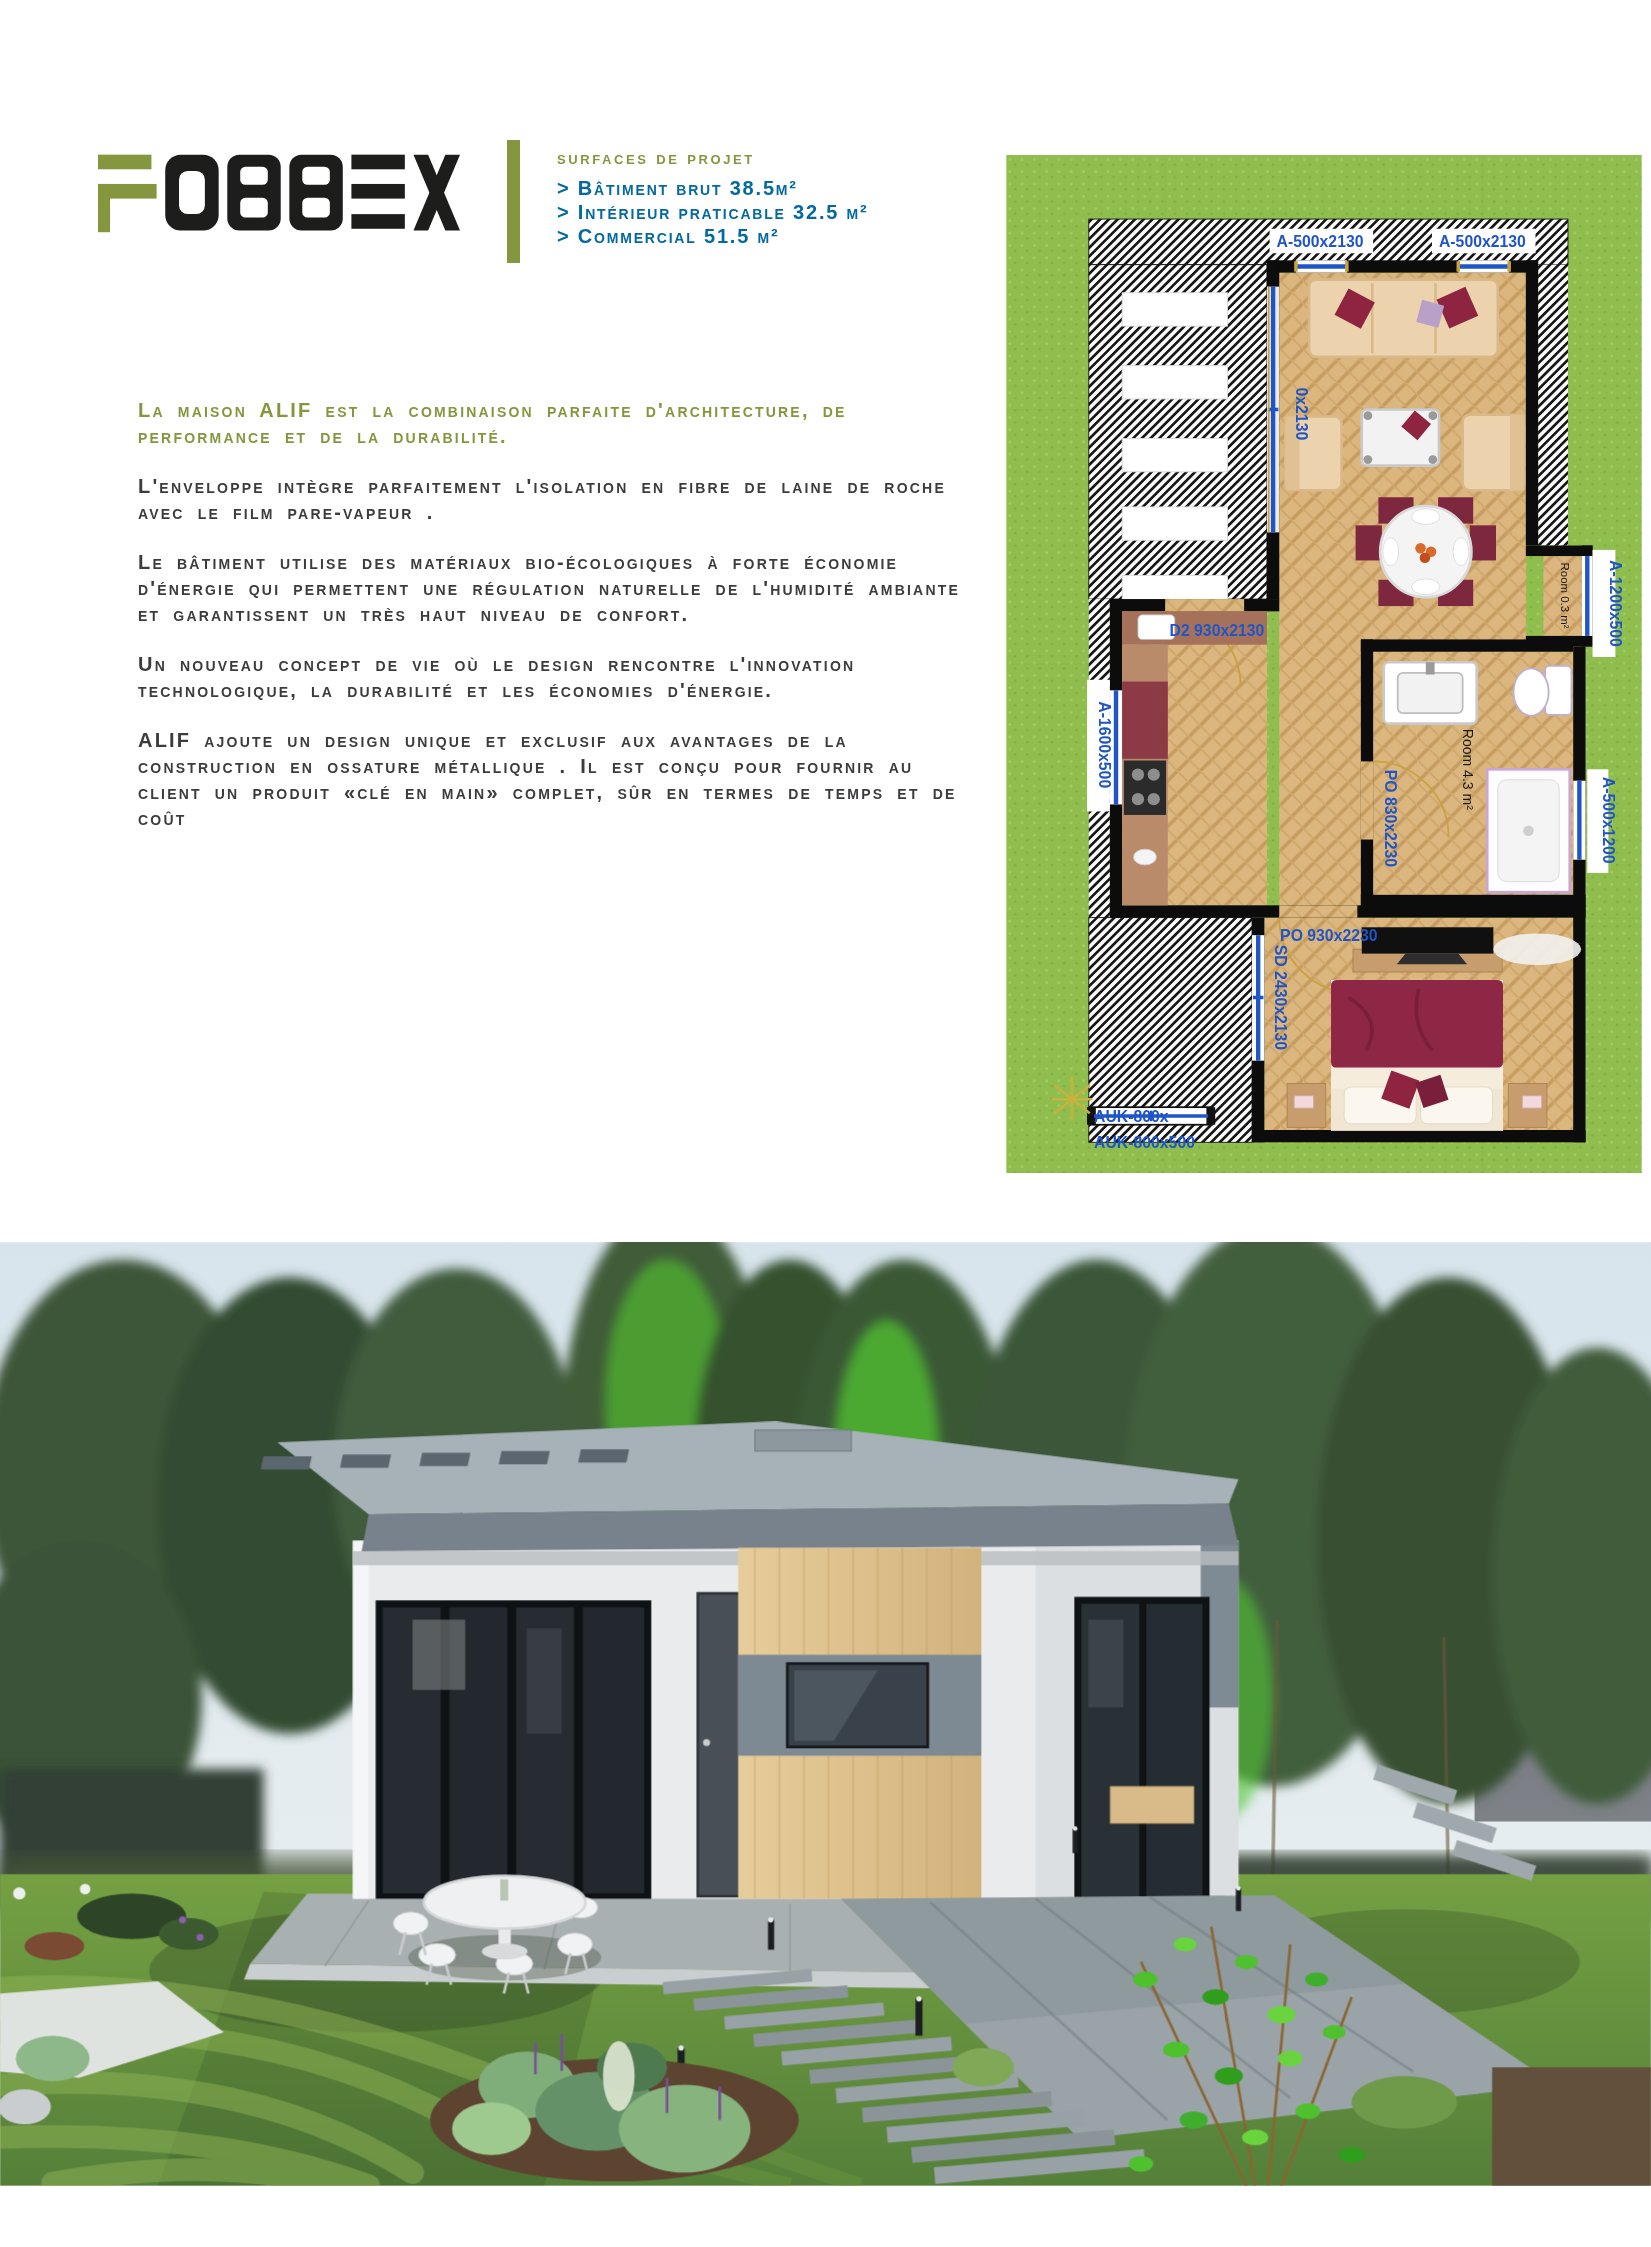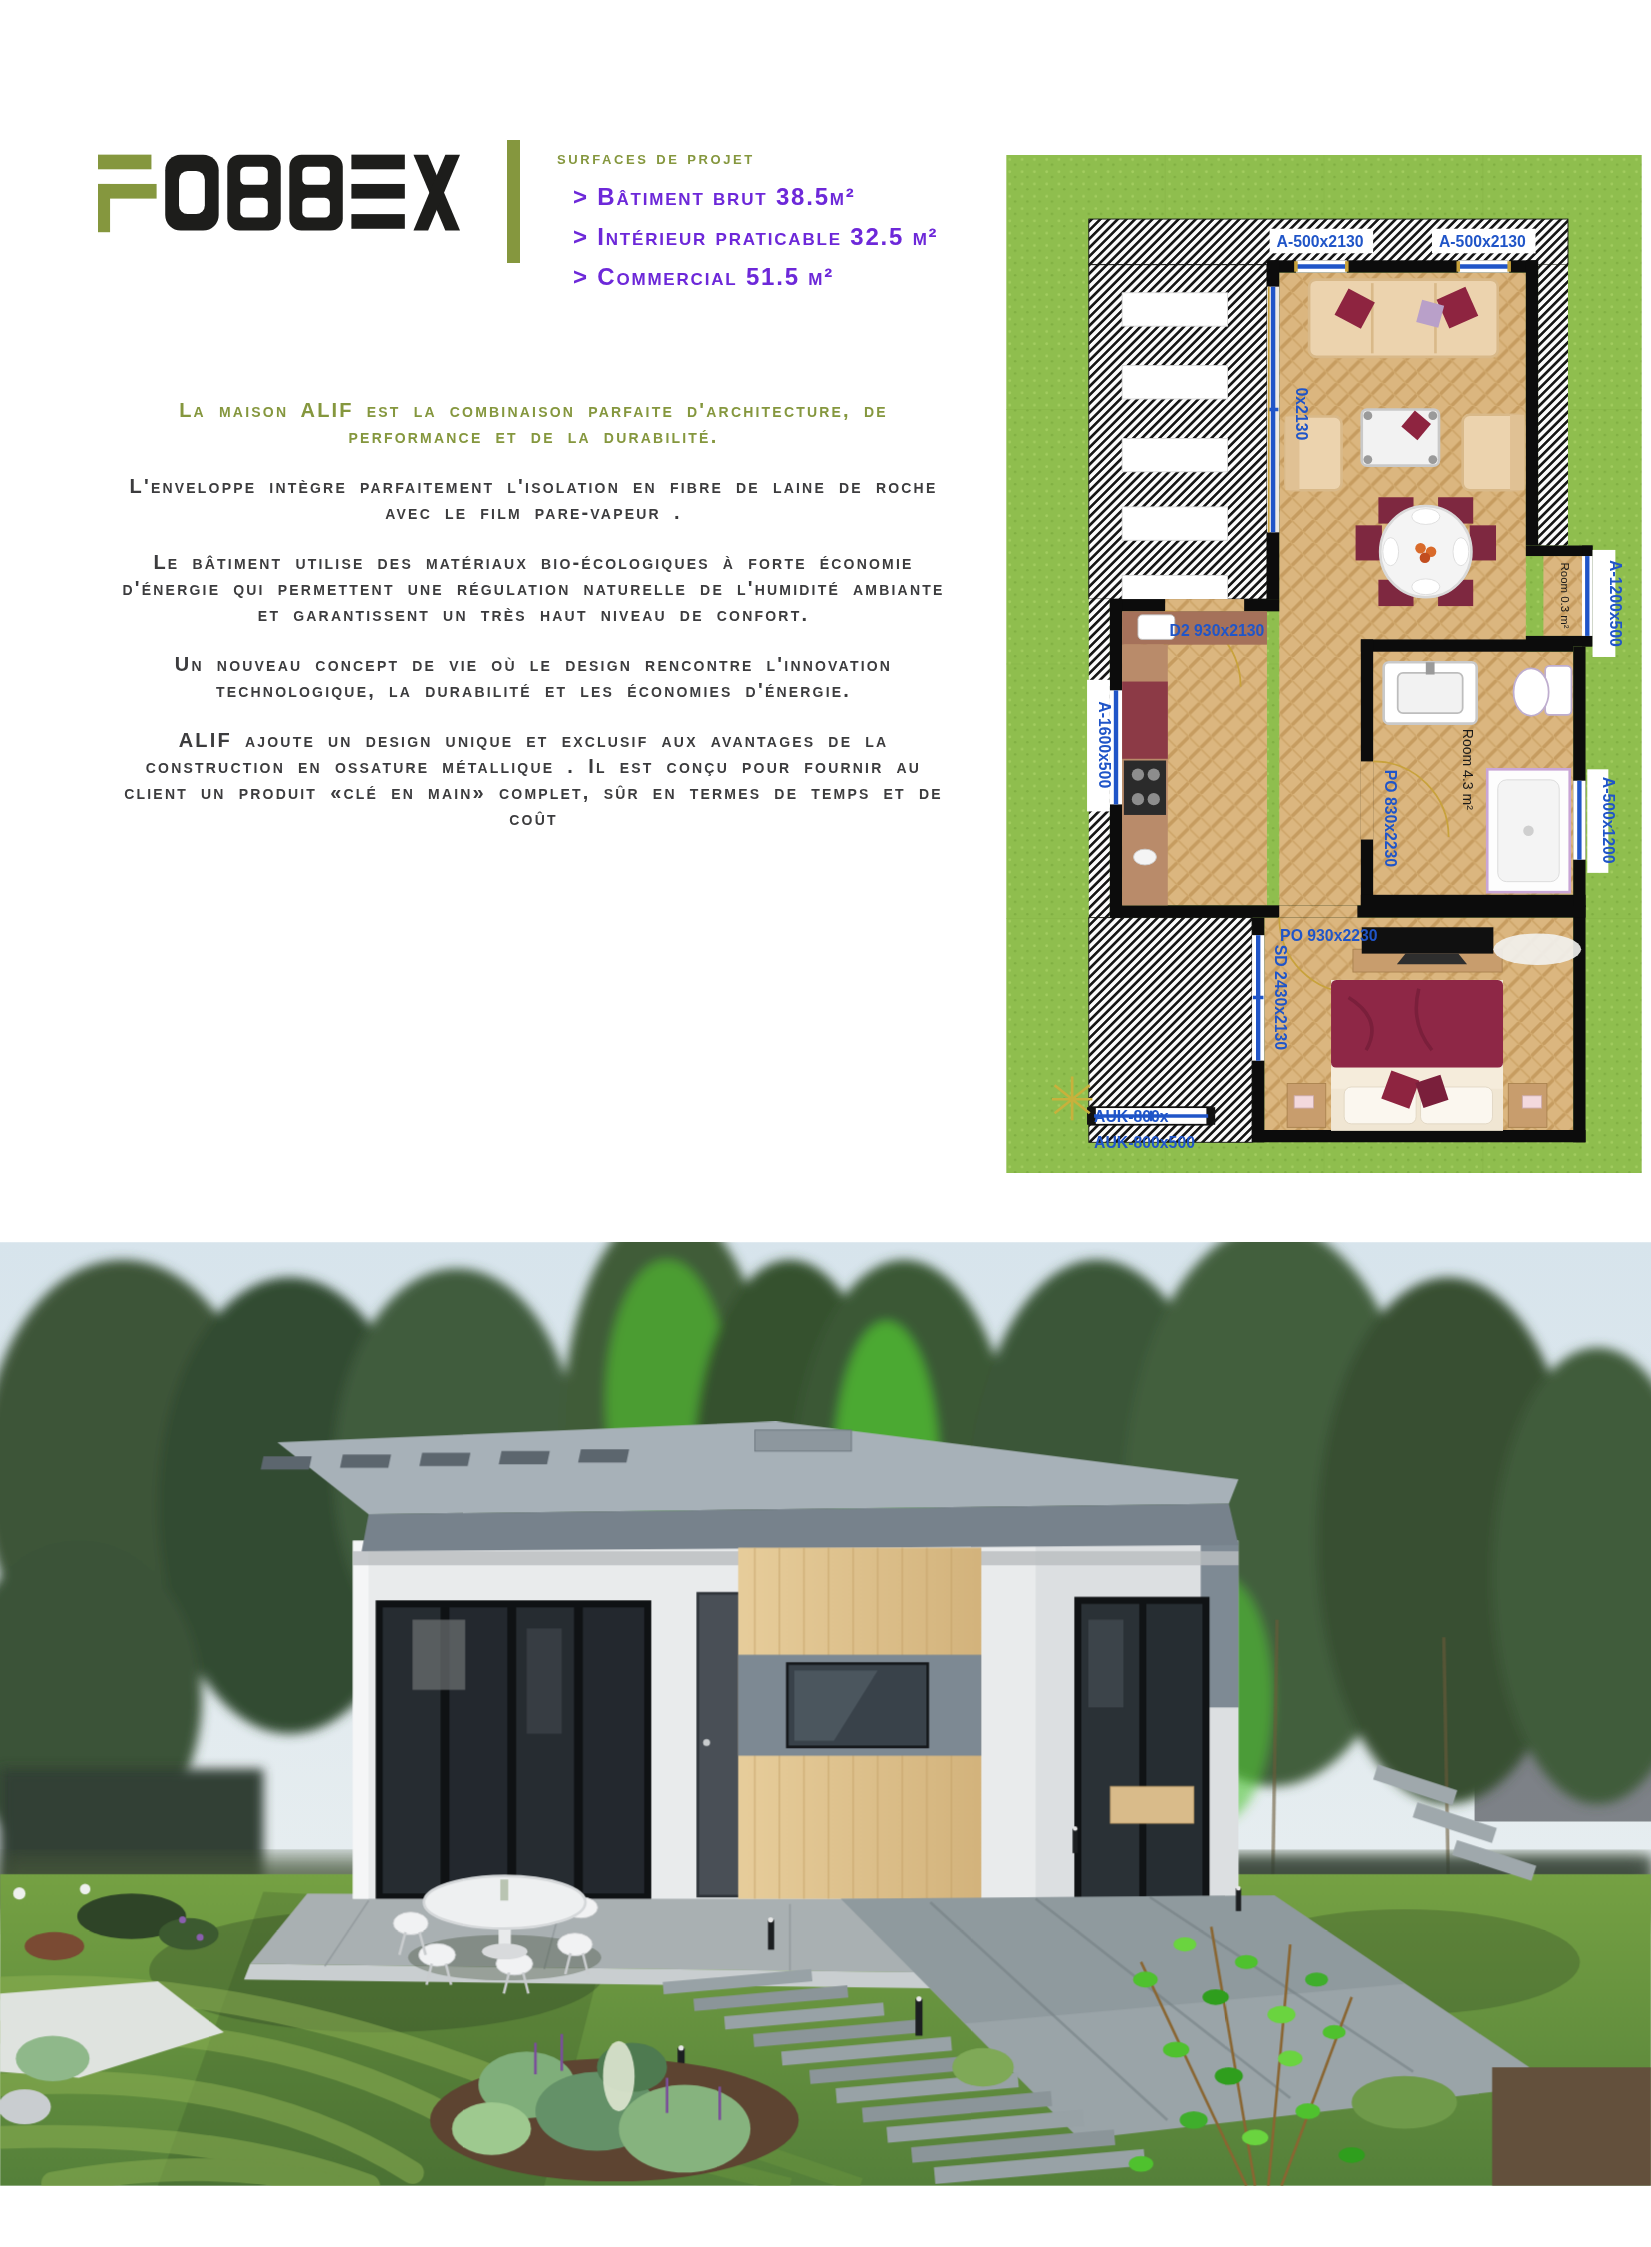--- a/index.html
+++ b/index.html
@@ -4,24 +4,24 @@
 <style>
   html,body{margin:0;padding:0;background:#fff;}
   #page{position:relative;width:1651px;height:2247px;background:#ffffff;overflow:hidden;
         font-family:"Liberation Sans",sans-serif;padding-left:44px;}
   
   #logo{position:absolute;left:98px;top:151px;width:362px;height:84px;}
   #divider{position:absolute;left:507px;top:140px;width:13px;height:123px;background:#85973e;}
   #surfaces{position:absolute;left:557px;top:147px;width:492px;}
   #surfaces .hd{font-size:18.4px;font-weight:bold;letter-spacing:2.6px;color:#85973e;
       font-variant:small-caps;margin:0 0 7px 0;}
-  #surfaces .it{font-size:24px;font-weight:bold;letter-spacing:1.8px;color:#6d28d9;
-      font-variant:small-caps;line-height:24px;margin:16px;}
+  #surfaces .it{font-size:20px;font-weight:bold;letter-spacing:1.8px;color:#0369a1;
+      font-variant:small-caps;line-height:24px;margin:0;}
   
-  #intro{position:absolute;left:110px;top:397px;width:847px;text-align:center;}
+  #intro{position:absolute;left:138px;top:397px;width:847px;}
   #intro p{font-size:20px;font-weight:bold;font-variant:small-caps;letter-spacing:2.2px;
       word-spacing:5.3px;line-height:26px;color:#3c3c3e;margin:0 0 24px 0;}
   #intro p.lead{color:#85973e;}
   
   #plan{position:absolute;left:1006px;top:155px;width:636px;height:1018px;}
   #photo{position:absolute;left:0;top:1242px;width:1651px;height:944px;}
   svg{display:block;}
   text{font-family:"Liberation Sans",sans-serif;}
   .bluelbl{fill:#2055c8;font-weight:bold;}
   .roomlbl{fill:#1a1a1a;}

